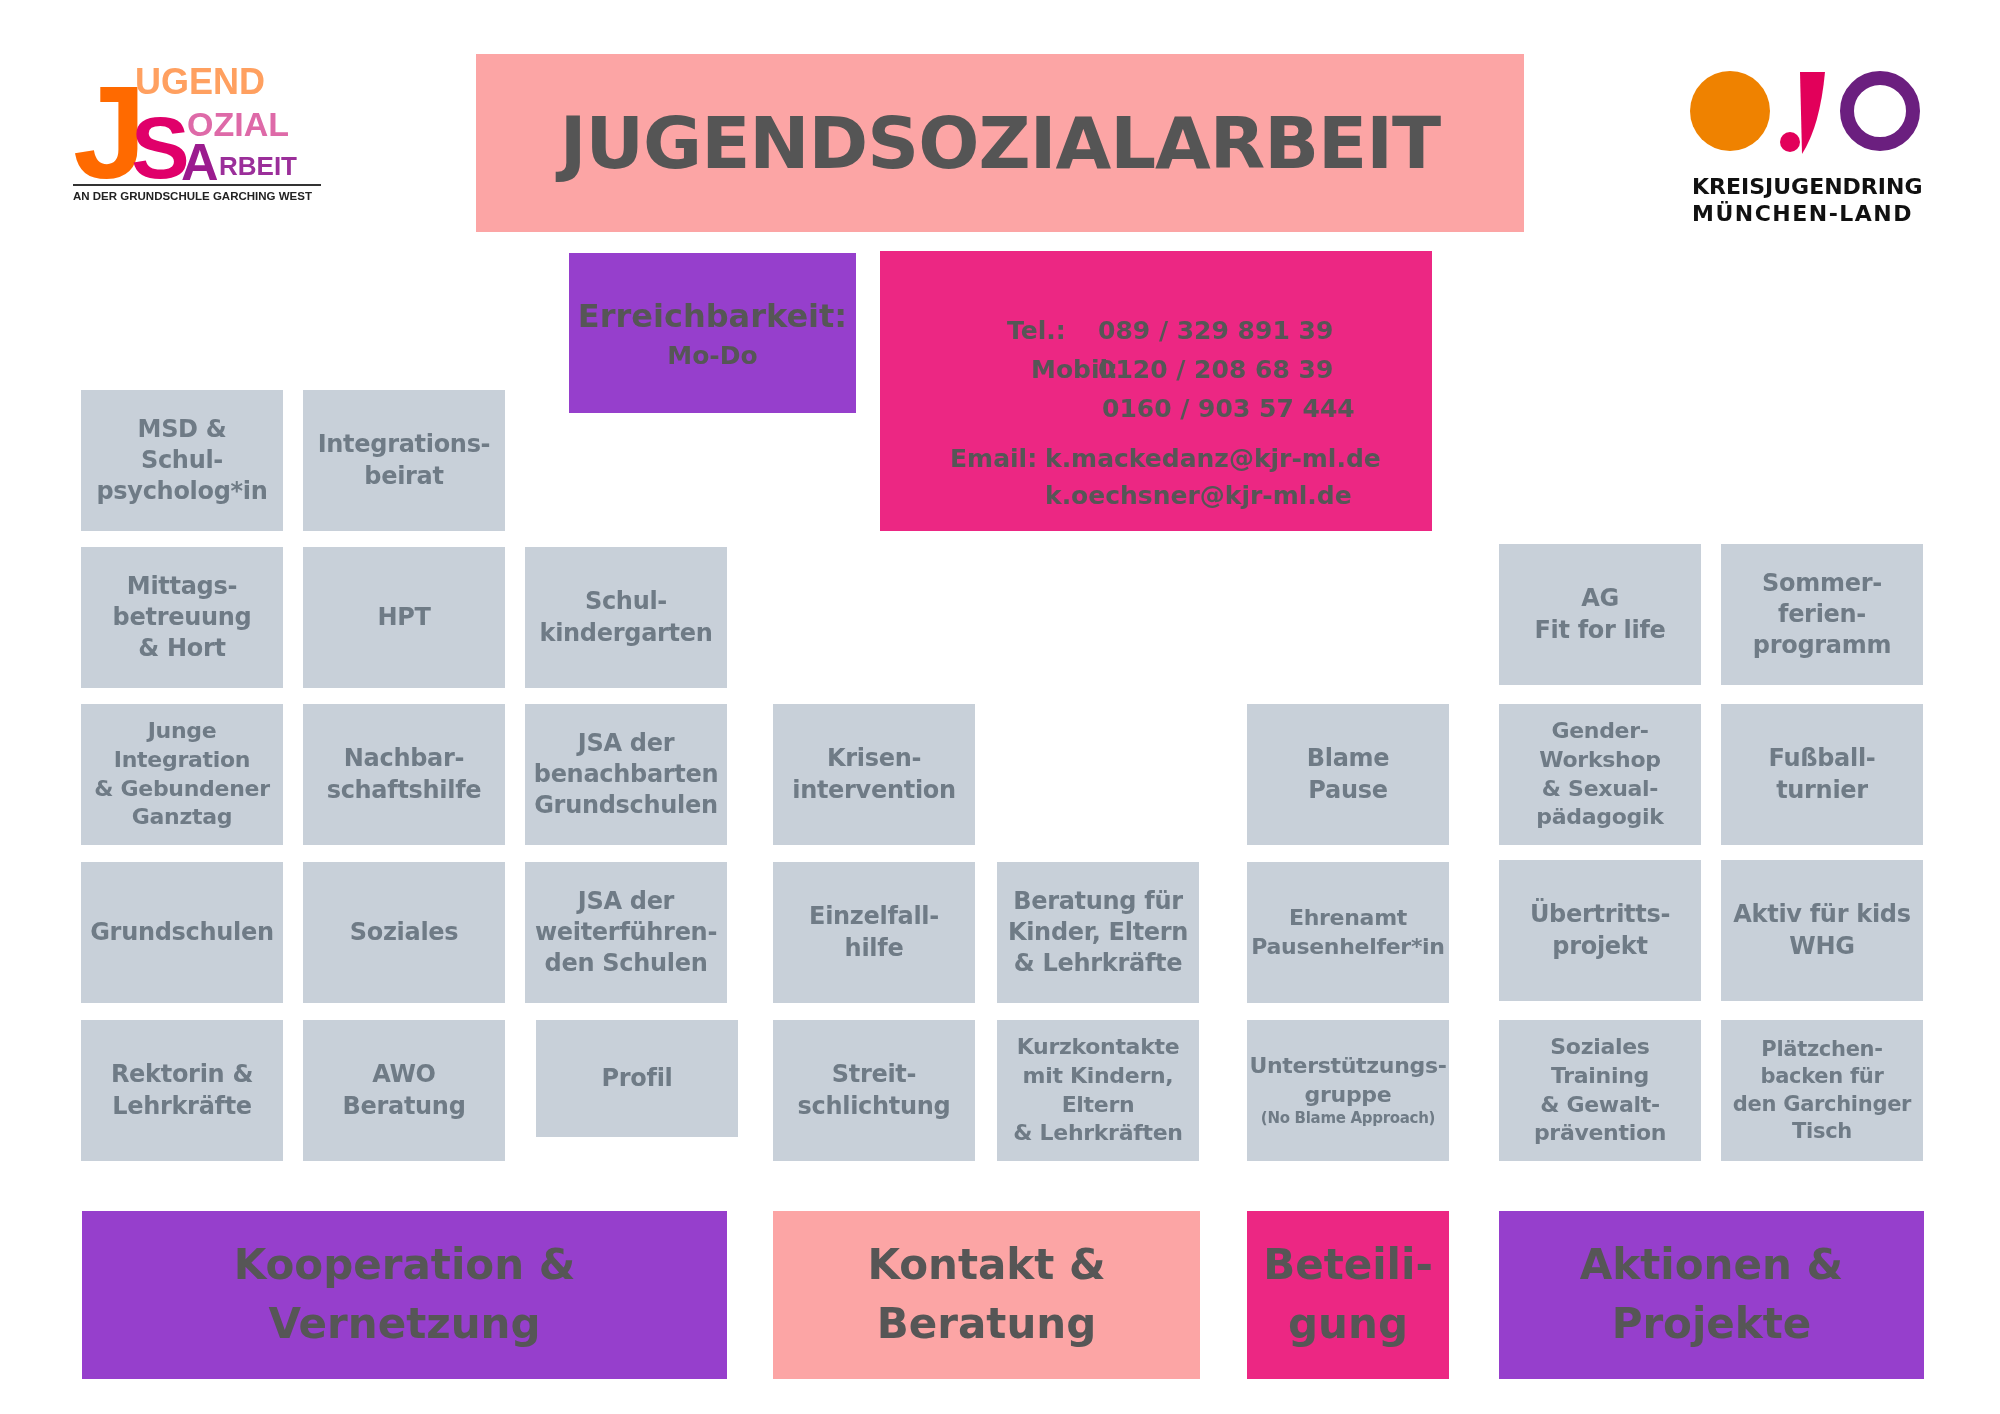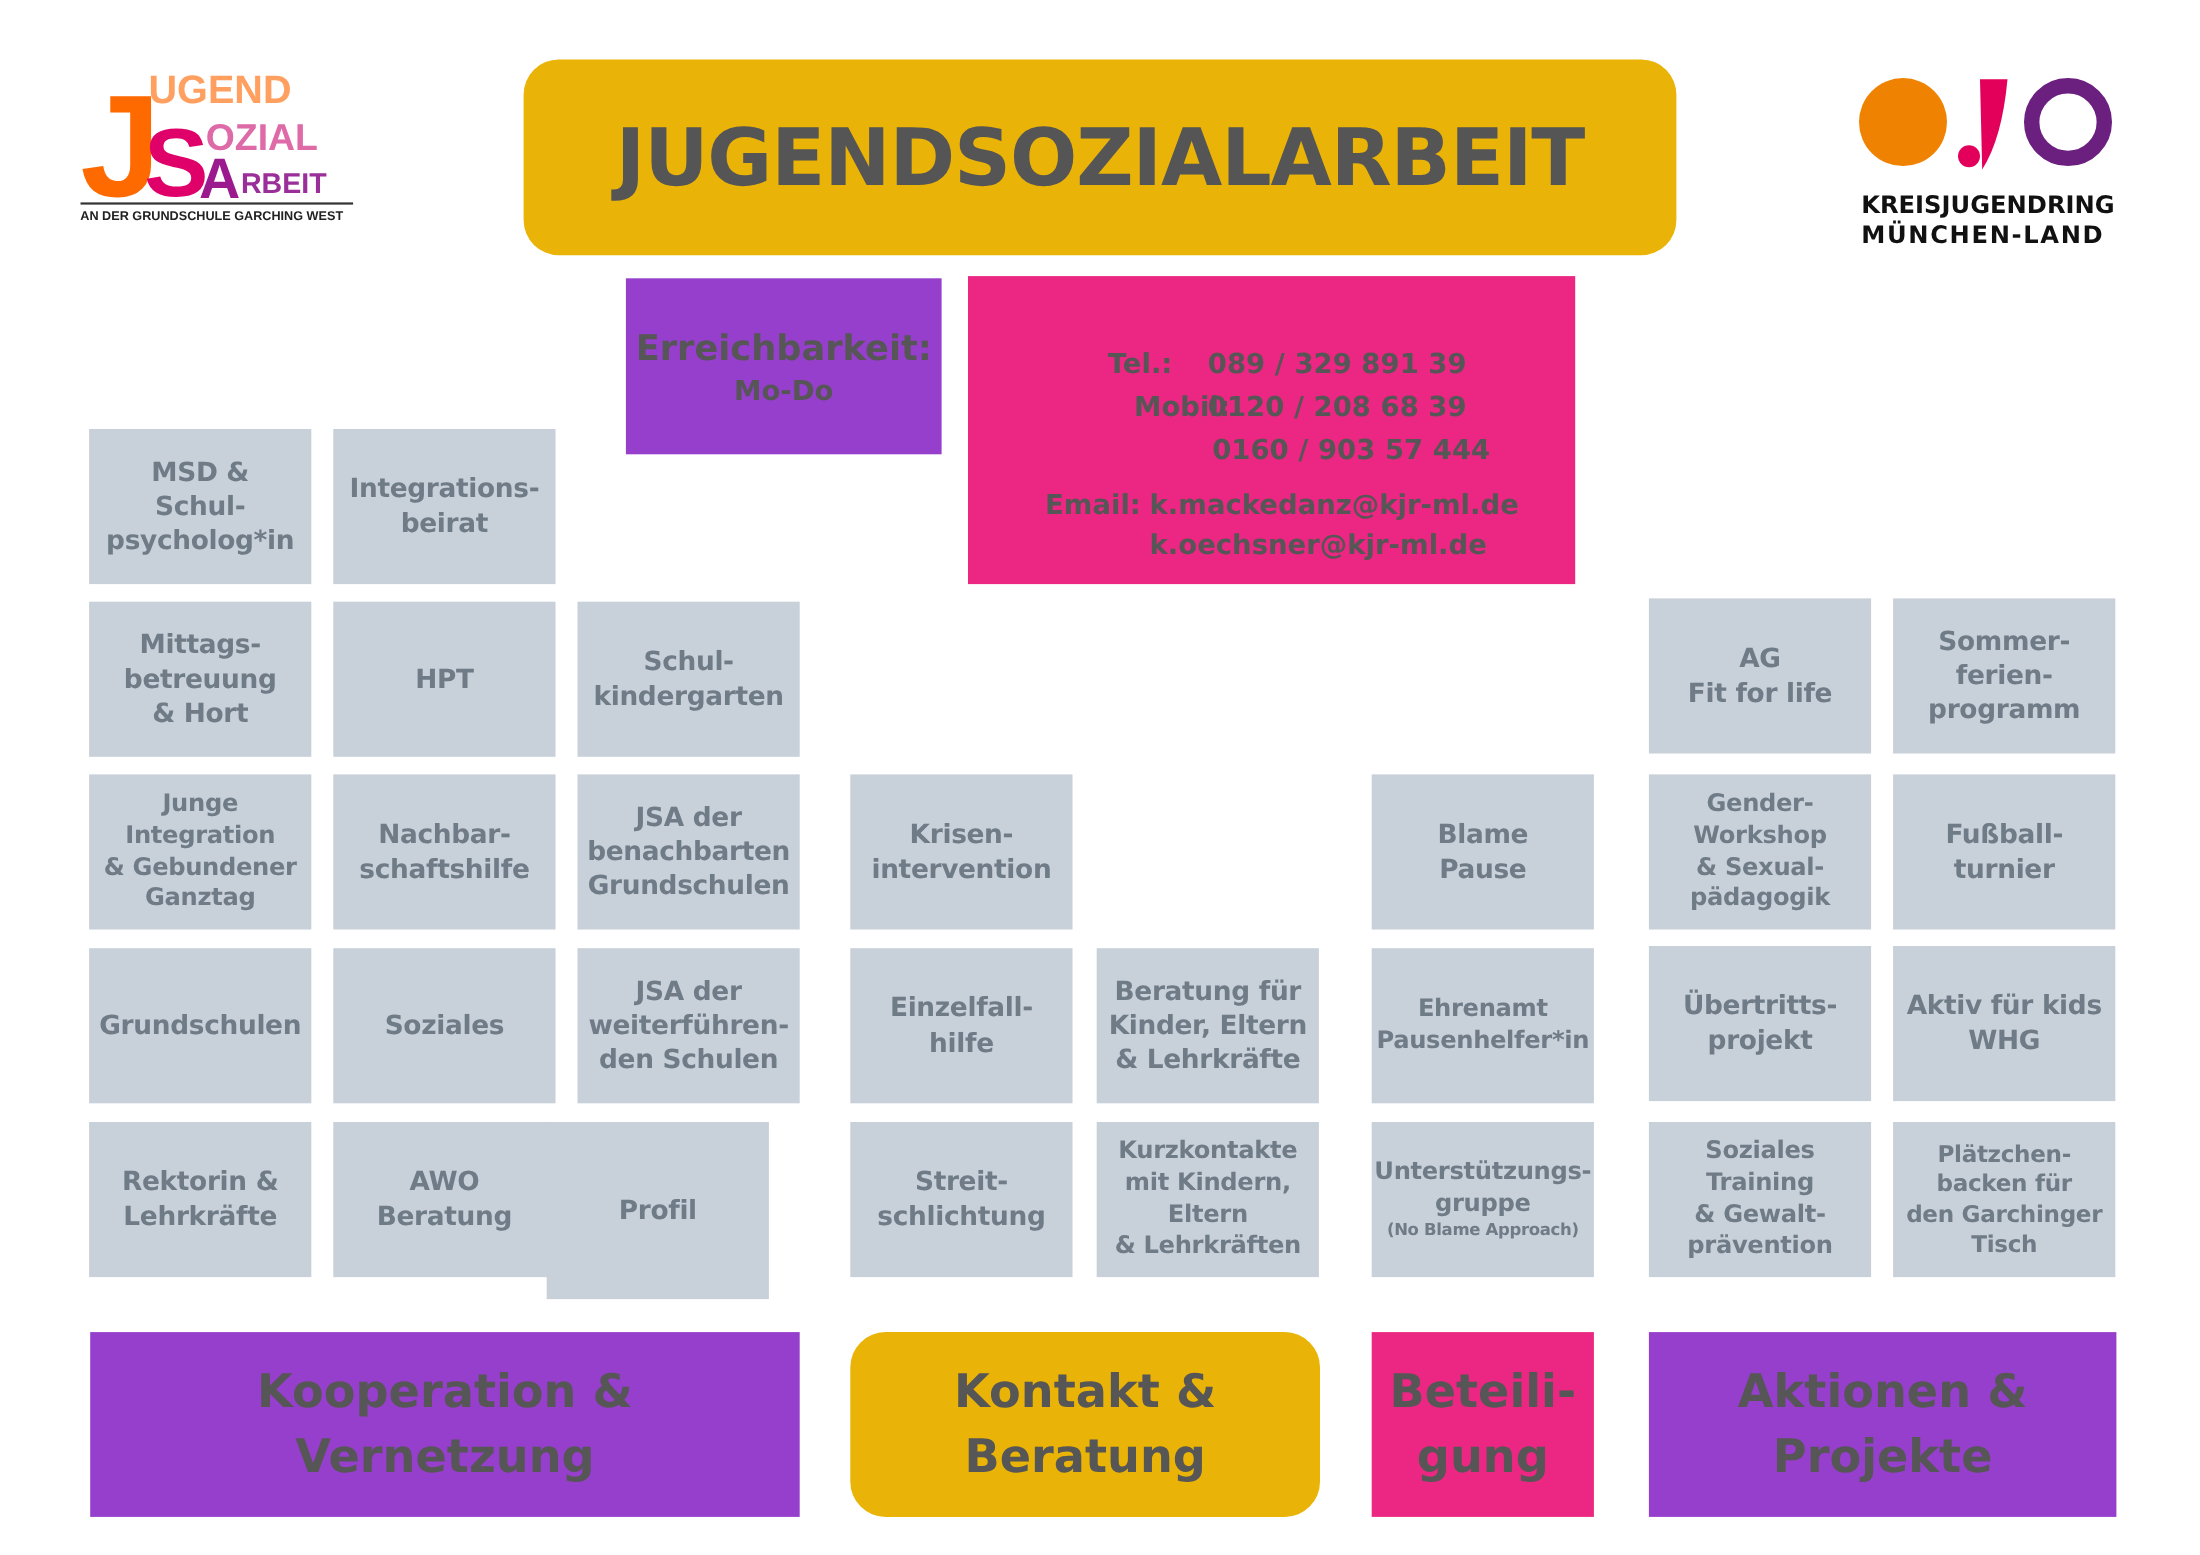--- a/index.html
+++ b/index.html
@@ -3,21 +3,21 @@
 <meta charset="utf-8">
 <style>
   html,body{margin:0;padding:0;}
   body{width:2000px;height:1414px;background:#ffffff;position:relative;overflow:hidden;font-family:"DejaVu Sans",sans-serif;}
   .abs{position:absolute;box-sizing:border-box;}
   .tile{position:absolute;box-sizing:border-box;background:#c8d0d9;color:#6f7b86;font-weight:bold;font-size:24px;line-height:1.3;display:flex;align-items:center;justify-content:center;text-align:center;white-space:pre-line;padding:4px;letter-spacing:-0.3px;}
   .tile .sub{display:block;font-size:15px;}
   .tile .wrap{display:block;}
   .cat{position:absolute;box-sizing:border-box;color:#565656;font-weight:bold;font-size:42px;line-height:1.4;display:flex;align-items:center;justify-content:center;text-align:center;white-space:pre-line;}
   .purple{background:#963fcc;}
-  .orange{background:#eab308;border-radius:32px;}
+  .orange{background:#fca5a5;}
   .pink{background:#ec2783;}
   #title{left:476px;top:54px;width:1048px;height:178px;display:flex;align-items:center;justify-content:center;color:#555;font-size:72px;font-weight:bold;letter-spacing:-1px;}
   #reach{left:569px;top:253px;width:287px;height:160px;color:#565656;display:flex;flex-direction:column;align-items:center;justify-content:center;}
   #reach .h{font-size:32px;font-weight:bold;}
   #reach .v{font-size:25px;font-weight:bold;margin-top:6px;}
   #contact{left:880px;top:251px;width:552px;height:280px;color:#565656;font-weight:bold;}
   #contact .h{position:absolute;top:8px;left:0;right:0;text-align:center;font-size:32px;}
   #contact .row{position:absolute;font-size:25px;white-space:nowrap;}
   .jsa{position:absolute;left:73px;top:60px;width:250px;height:145px;}
   .kjr{position:absolute;left:1690px;top:66px;width:245px;height:160px;}
@@ -91,21 +91,21 @@
 Grundschulen</div>
 <div class="tile" style="left:81px;top:862px;width:202px;height:141px;">Grundschulen</div>
 <div class="tile" style="left:303px;top:862px;width:202px;height:141px;">Soziales</div>
 <div class="tile" style="left:525px;top:862px;width:202px;height:141px;">JSA der
 weiterführen-
 den Schulen</div>
 <div class="tile" style="left:81px;top:1020px;width:202px;height:141px;">Rektorin &amp;
 Lehrkräfte</div>
 <div class="tile" style="left:303px;top:1020px;width:202px;height:141px;">AWO
 Beratung</div>
-<div class="tile" style="left:497px;top:1020px;width:202px;height:161px;">Profil</div>
+<div class="tile" style="left:536px;top:1020px;width:202px;height:117px;">Profil</div>
 
 <div class="tile" style="left:773px;top:704px;width:202px;height:141px;">Krisen-
 intervention</div>
 <div class="tile" style="left:773px;top:862px;width:202px;height:141px;">Einzelfall-
 hilfe</div>
 <div class="tile" style="left:997px;top:862px;width:202px;height:141px;font-size:24px;">Beratung für
 Kinder, Eltern
 &amp; Lehrkräfte</div>
 <div class="tile" style="left:773px;top:1020px;width:202px;height:141px;">Streit-
 schlichtung</div>

